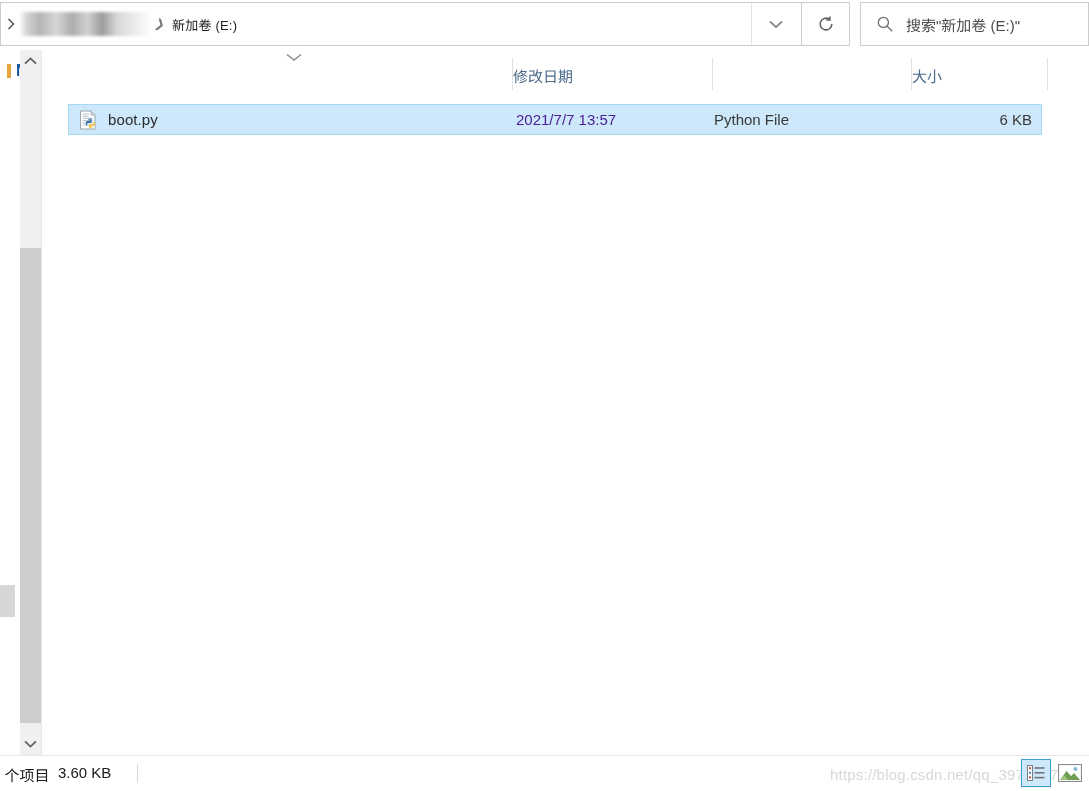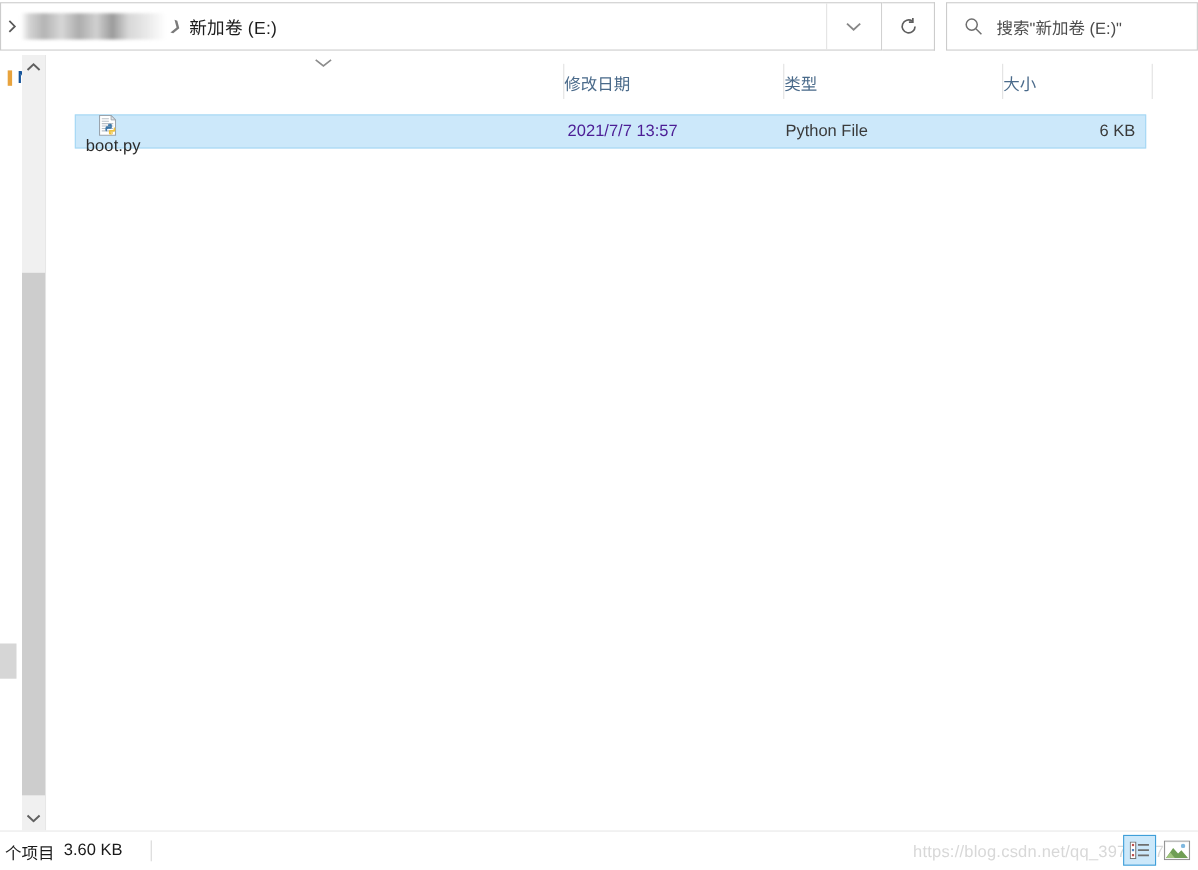--- a/index.html
+++ b/index.html
@@ -67,21 +67,21 @@
         rgba(255,255,255,0) 100%);
     filter: blur(1.6px);
   }
   .crumb-sep {
     color: #7a7a7a;
     font-size: 12px;
     margin: 0 7px 0 4px;
     transform: rotate(18deg);
   }
   .crumb-current {
-    font-size: 16px;
+    font-size: 13px;
     color: #1c1c1c;
     letter-spacing: .2px;
   }
   .addr-divider {
     position: absolute;
     top: 3px;
     width: 1px;
     height: 42px;
     background: #e3e3e3;
   }
@@ -240,21 +240,21 @@
   }
   .cell {
     position: absolute;
     display: flex;
     align-items: center;
     height: 31px;
     font-size: 15px;
     color: #2b2b2b;
     box-sizing: border-box;
   }
-  .cell-name { left: 9px; flex-direction: column; }
+  .cell-name { left: 9px; }
   .cell-date { left: 447px; color: #4c1d95; }
   .cell-type { left: 645px; color: #3a3a3a; }
   .cell-size { right: 9px; justify-content: flex-end; color: #3a3a3a; }
 
   .file-icon {
     width: 20px;
     height: 20px;
     position: relative;
     margin-right: 10px;
     flex: 0 0 auto;
@@ -398,23 +398,20 @@
       </svg>
     </span>
 
     <div class="col-divider" style="left:470px;"></div>
 
     <div class="col" style="left:471px;width:199px;">
       <span class="col-label">修改日期</span>
     </div>
     <div class="col-divider" style="left:670px;"></div>
 
-    <div class="col" style="left:671px;width:198px;">
-      <span class="col-label">类型</span>
-    </div>
     <div class="col-divider" style="left:869px;"></div>
 
     <div class="col" style="left:870px;width:135px;">
       <span class="col-label">大小</span>
     </div>
     <div class="col-divider" style="left:1005px;"></div>
   </div>
 
   <div class="row">
     <div class="cell cell-name">

